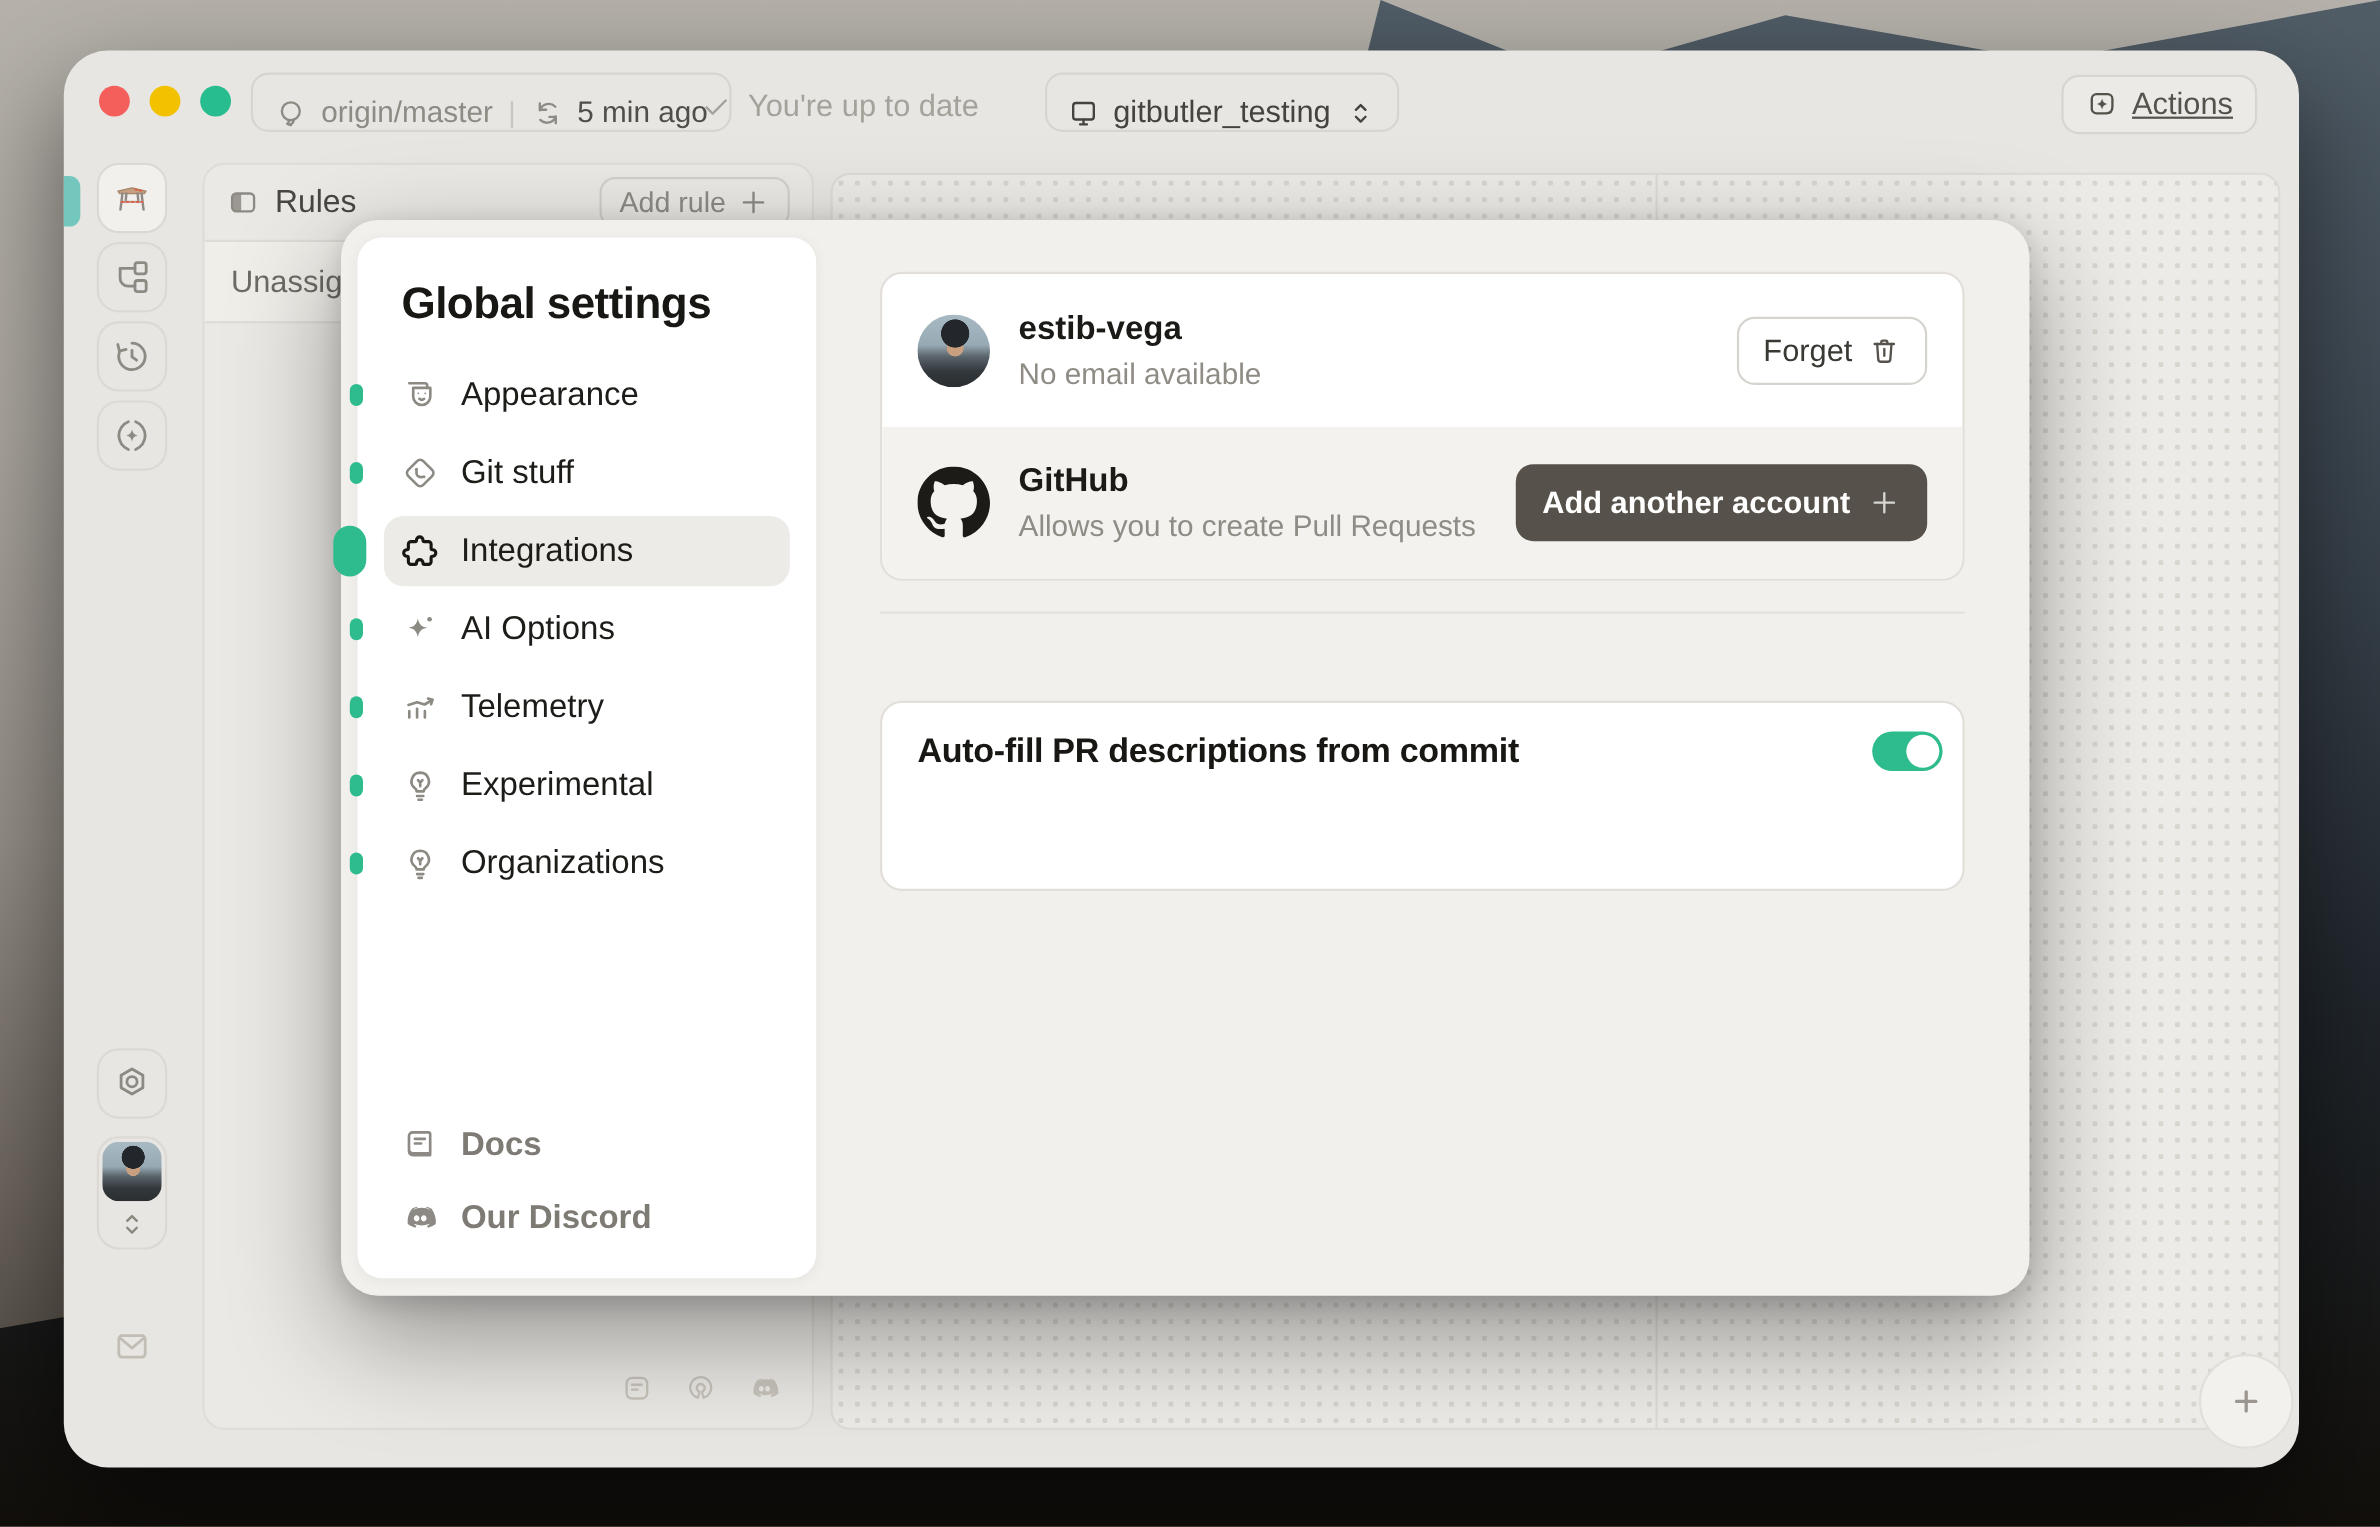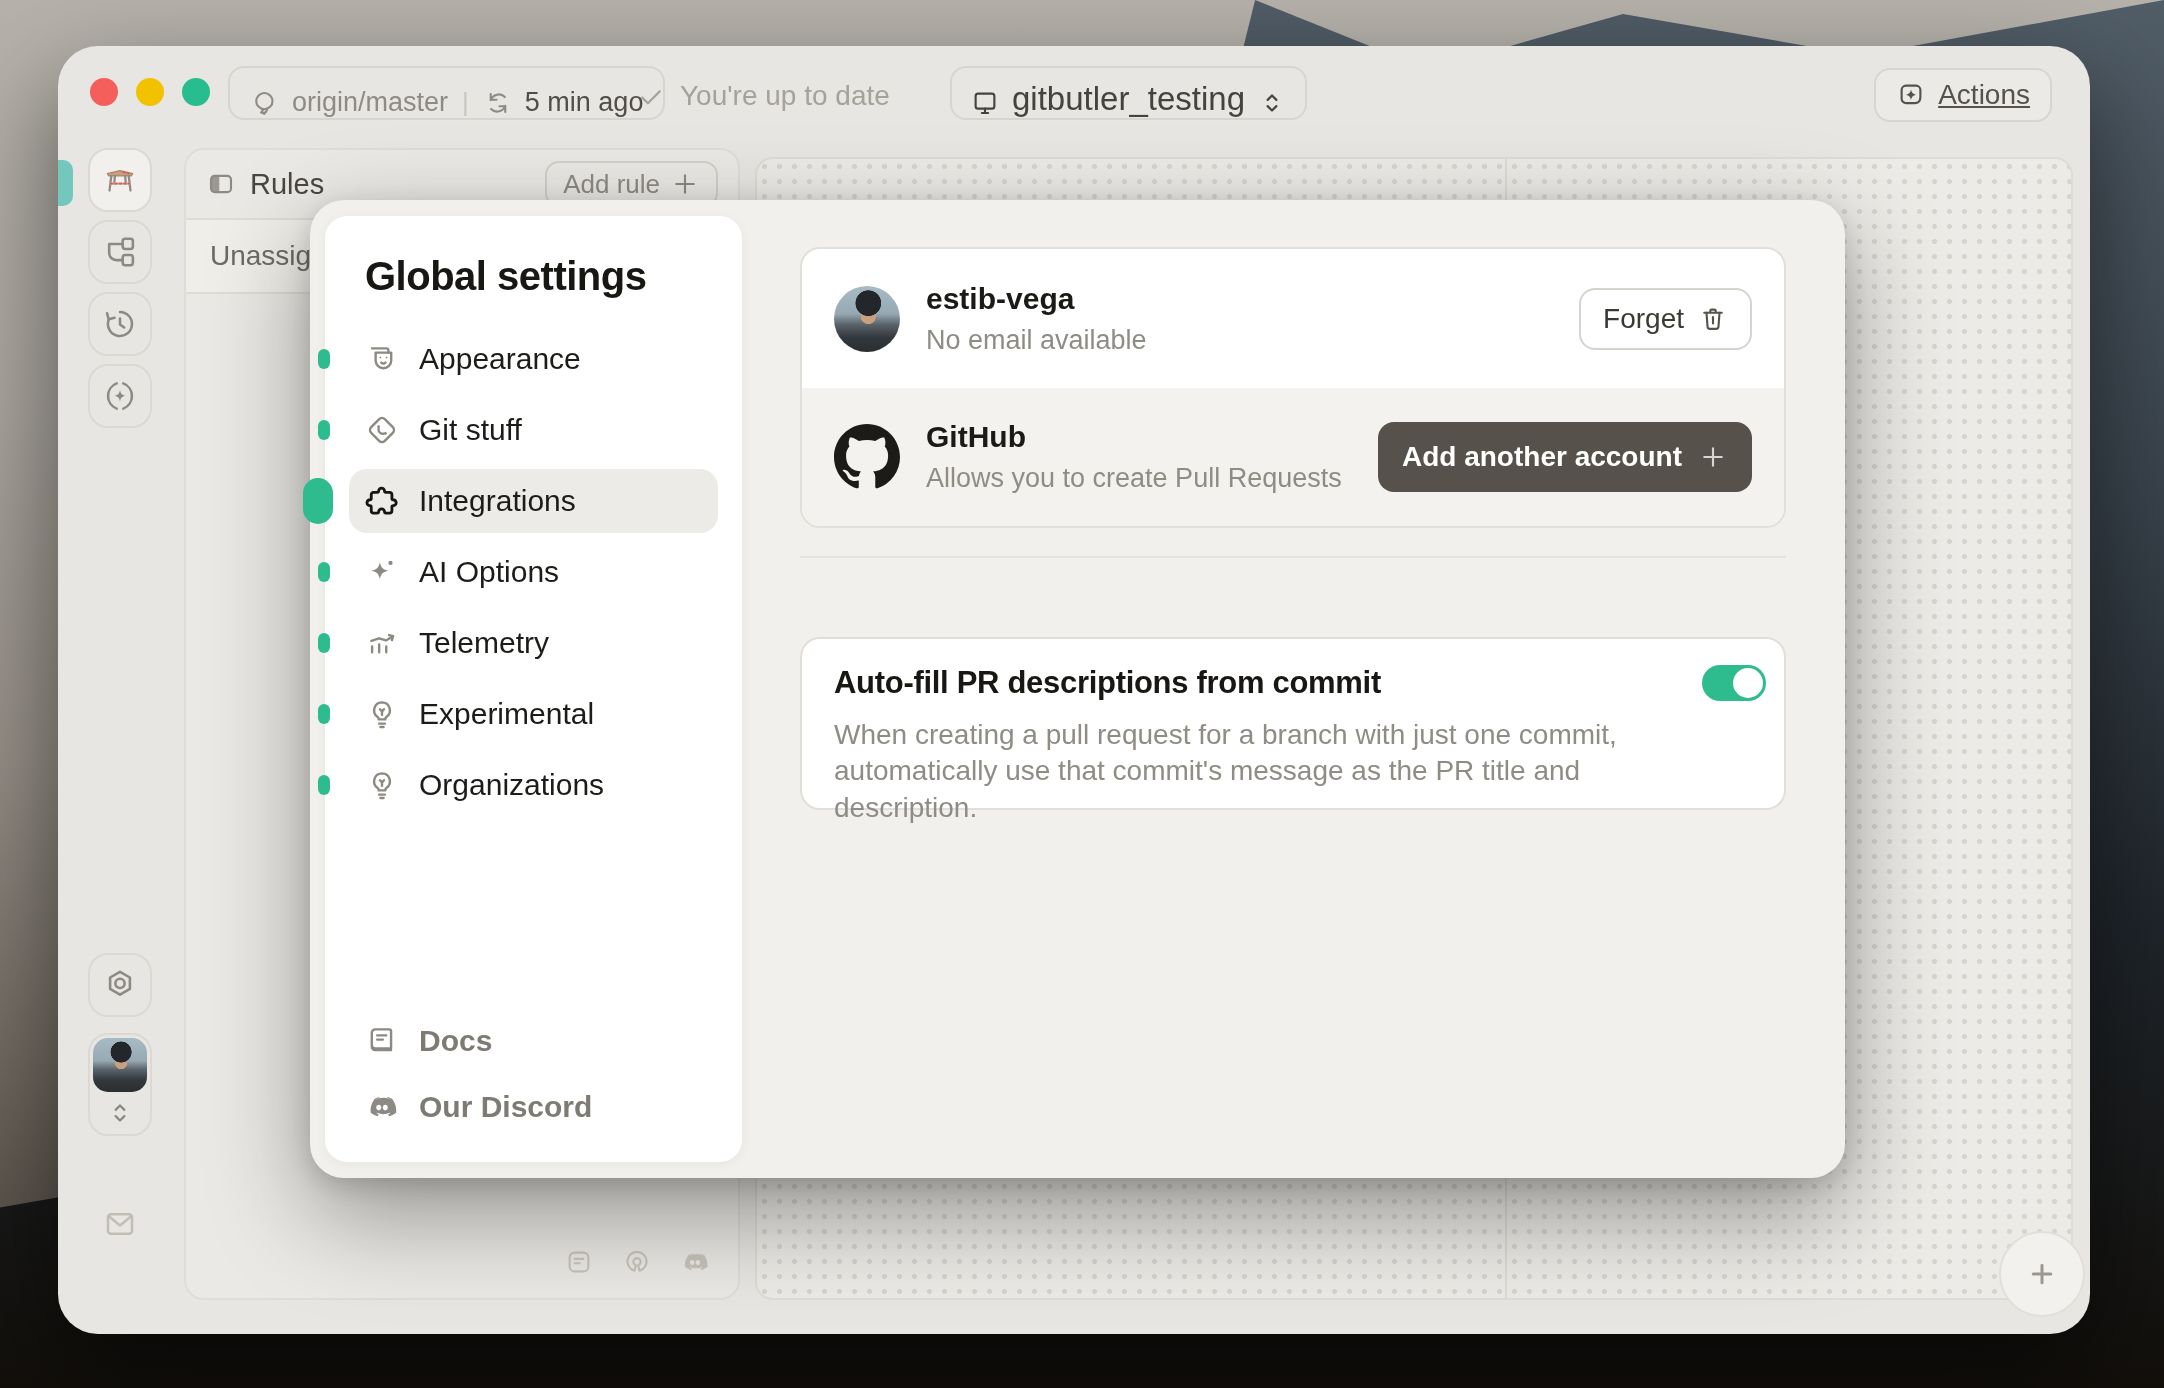--- a/index.html
+++ b/index.html
@@ -24,21 +24,21 @@
   .dot { width:28px; height:28px; border-radius:50%; }
   .dot.red{background:#f45f5c}.dot.yellow{background:#f2c100}.dot.green{background:#27bd8f}
 
   .pill { position:absolute; height:54px; display:flex; align-items:flex-end; gap:12px;
     border:2px solid #d8d5d0; border-radius:16px; padding:0 20px; font-size:27px; color:#8e8b85; }
   .branch-pill { left:170px; top:20px; }
   .branch-pill .sep { color:#c9c6c0; font-size:26px; padding:0 2px; }
   .branch-pill .time { color:#514e49; }
   .topbar-status { position:absolute; left:578px; top:30px; height:36px; display:flex; align-items:flex-end;
     gap:14px; font-size:28px; color:#a5a29b; }
-  .project-pill { left:892px; top:20px; color:#45433e; font-size:33px; padding:0 18px; }
+  .project-pill { left:892px; top:20px; color:#45433e; font-size:28px; padding:0 18px; }
   .actions-btn { position:absolute; right:38px; top:22px; height:54px; display:flex; align-items:center;
     gap:12px; border:2px solid #d8d5d0; border-radius:16px; padding:0 20px; font-size:28px;
     color:#55524c; background:#eceae6;text-decoration:underline; }
 
   
   .side-col { position:absolute; left:30px; top:102px; display:flex; flex-direction:column; gap:8px; }
   .side-btn { width:64px; height:64px; border:2px solid #dcd9d4; border-radius:20px;
     display:flex; align-items:center; justify-content:center; color:#8d8a84; background:transparent; }
   .side-btn.active { background:#f2f0ed; }
   .side-bottom { position:absolute; left:30px; bottom:78px; display:flex; flex-direction:column; gap:8px; align-items:center; }
@@ -417,18 +417,17 @@
 
       <div class="content-divider"></div>
 
       <div class="autofill-card">
         <div class="af-head">
           <div class="af-title">Auto-fill PR descriptions from commit</div>
           <div class="toggle">
             <div class="knob"></div>
           </div>
         </div>
-        <div class="af-desc">When creating a pull request for a branch with just one commit, automatically use that commit's message as the PR title and description.</div>
       </div>
 
     </div>
   </div>
 </div>
 
 </body></html>

